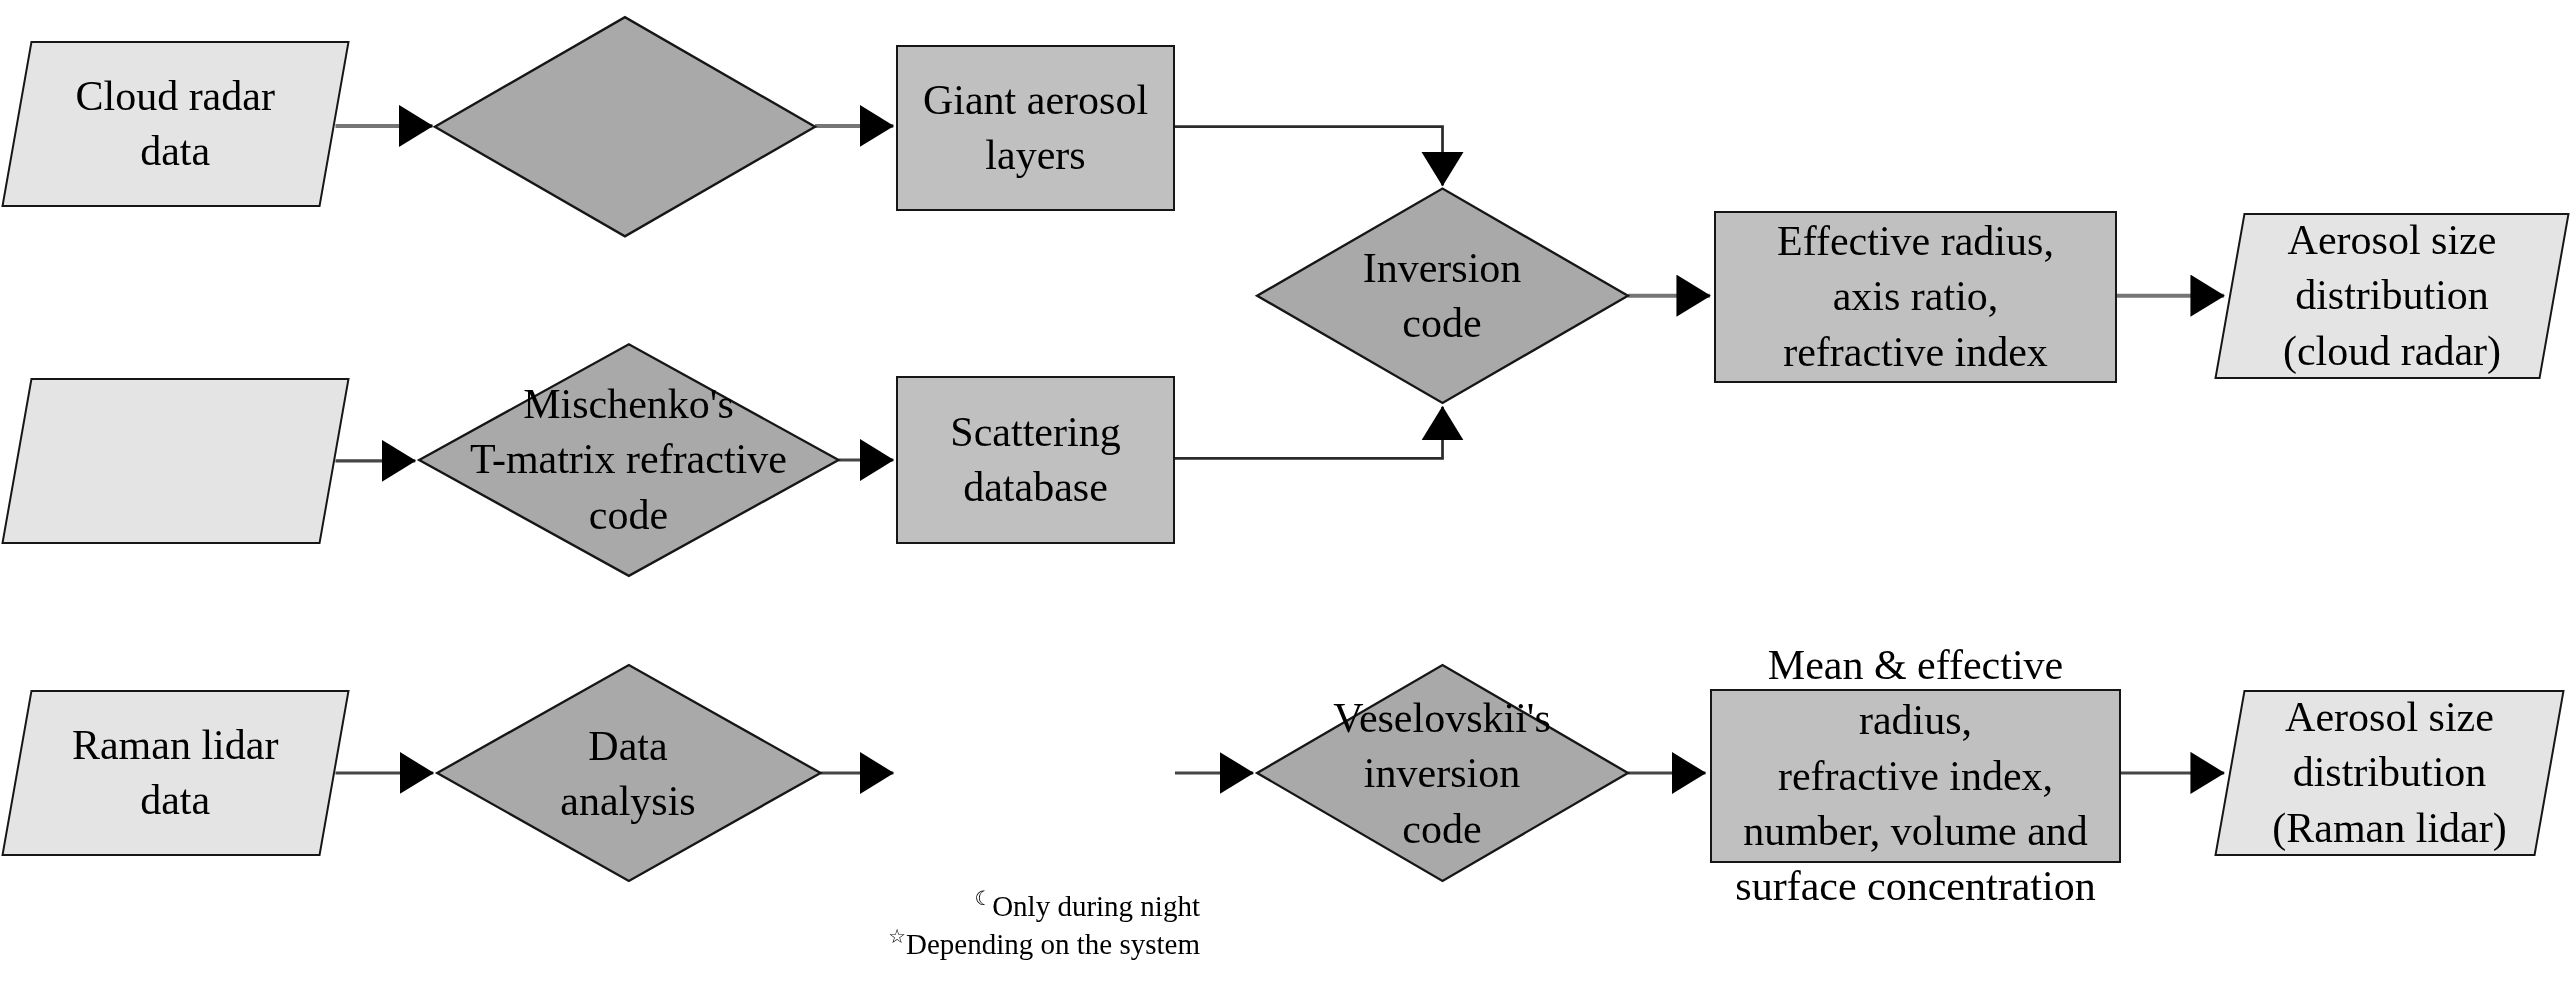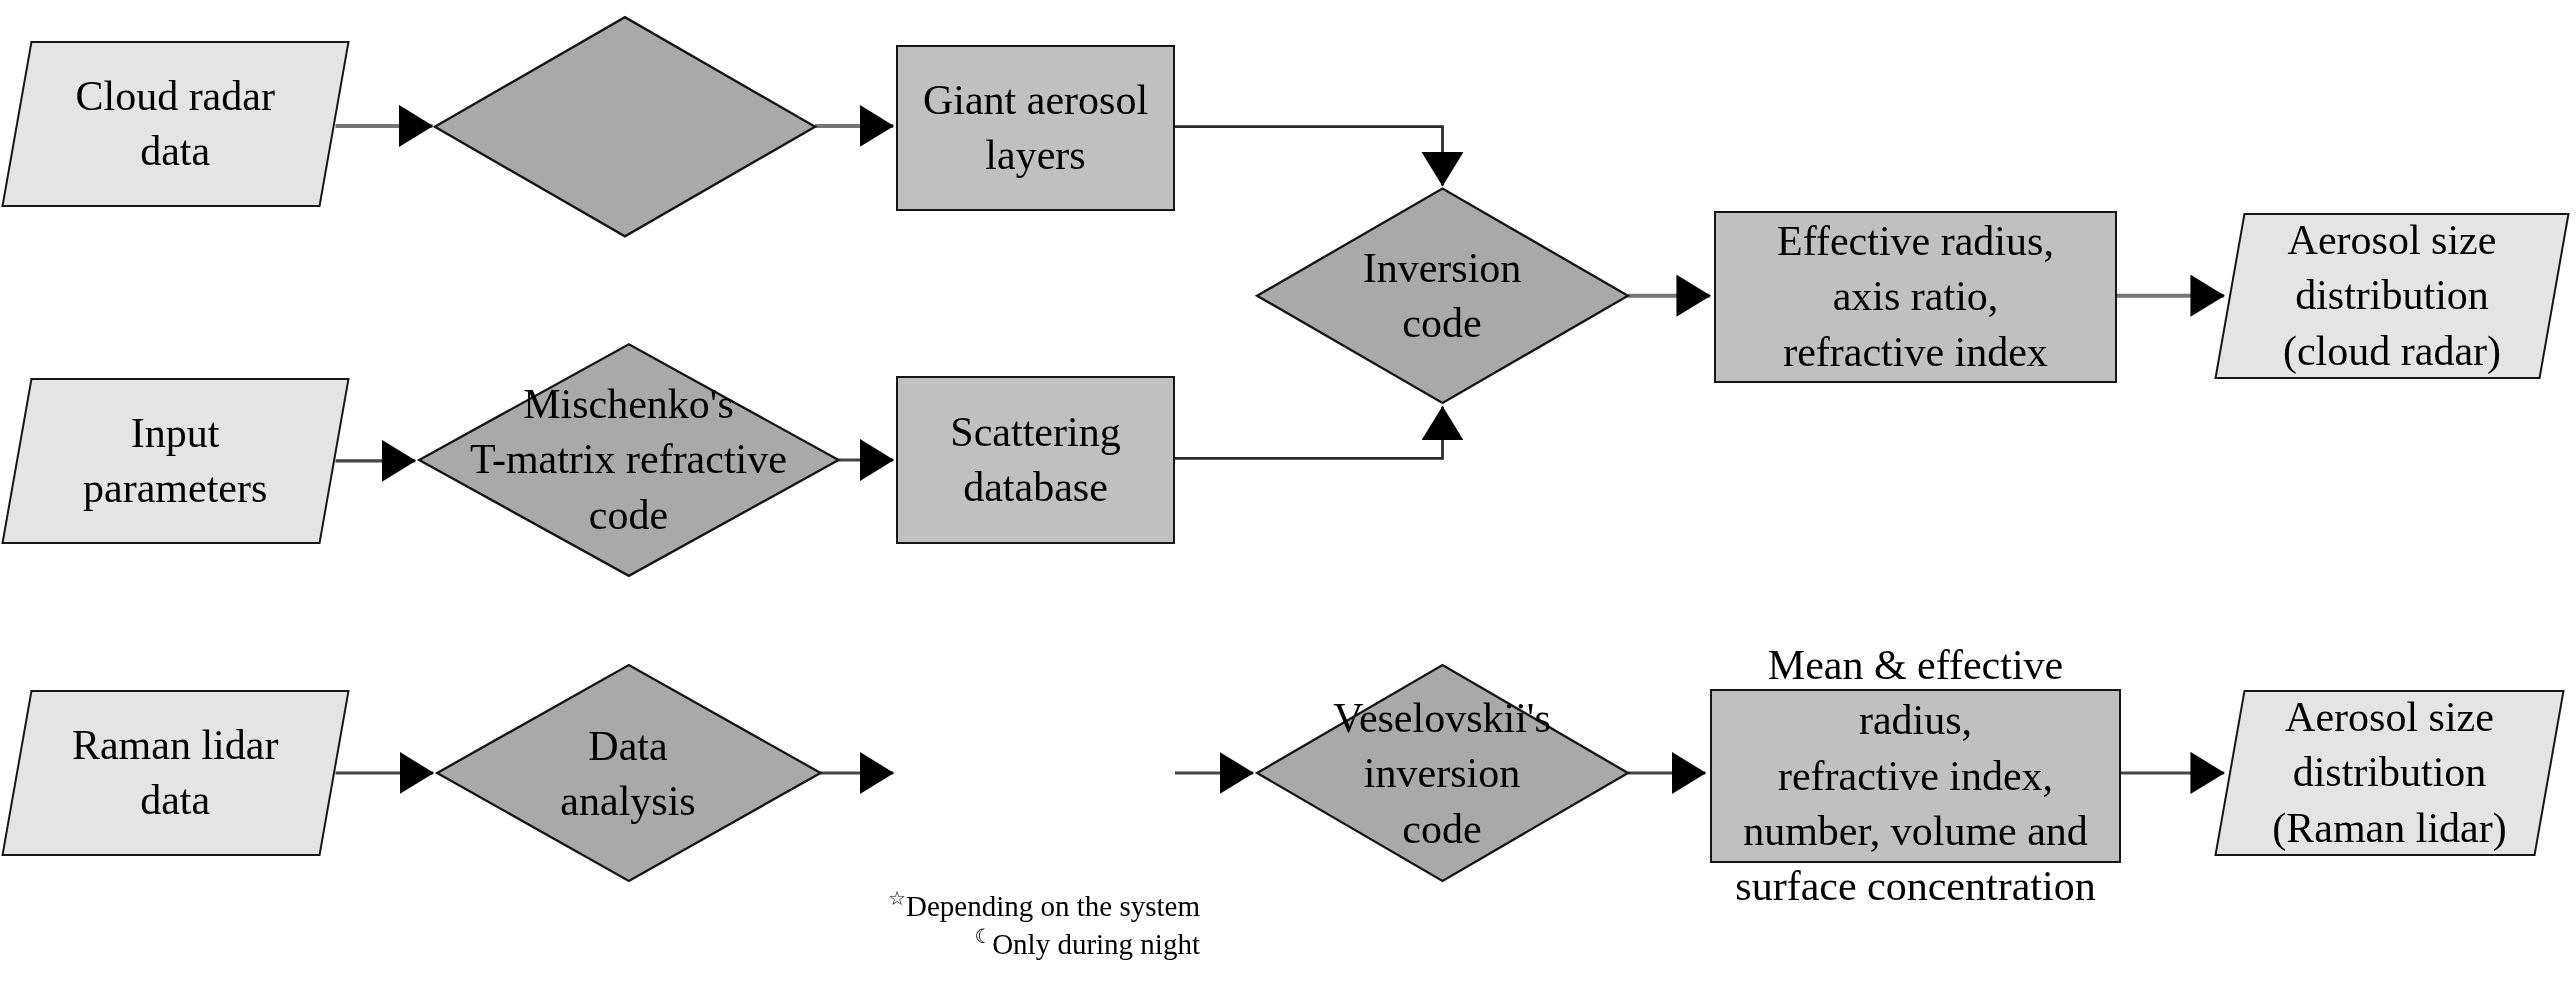--- a/index.html
+++ b/index.html
@@ -78,22 +78,20 @@
   </svg>
 
   <div class="node io" style="left:15.7px;top:41px;width:319px;height:166px">
     <div class="io-bg"></div>
     <div class="label">Cloud radar
 data</div>
   </div>
 
   <div class="node io" style="left:15.7px;top:378px;width:319px;height:166px">
     <div class="io-bg"></div>
-    <div class="label">Input
-parameters</div>
   </div>
 
   <div class="node io" style="left:15.7px;top:690px;width:319px;height:166px">
     <div class="io-bg"></div>
     <div class="label">Raman lidar
 data</div>
   </div>
 
   <div class="node io" style="left:2229px;top:213px;width:326px;height:166px">
     <div class="io-bg"></div>
@@ -150,18 +148,18 @@
 analysis</div>
   </div>
 
   <div class="node" style="left:1270px;top:672px;width:344px;height:204px">
     <div class="label">Veselovskii's
 inversion
 code</div>
   </div>
 
   <div class="footnotes">
+    <div class="fn-line"><span class="sup">☾</span><span>Only during night</span></div>
     <div class="fn-line"><span class="sup">☆</span><span>Depending on the system</span></div>
-    <div class="fn-line"><span class="sup">☾</span><span>Only during night</span></div>
   </div>
 
 </div>
 
 
 </body></html>

